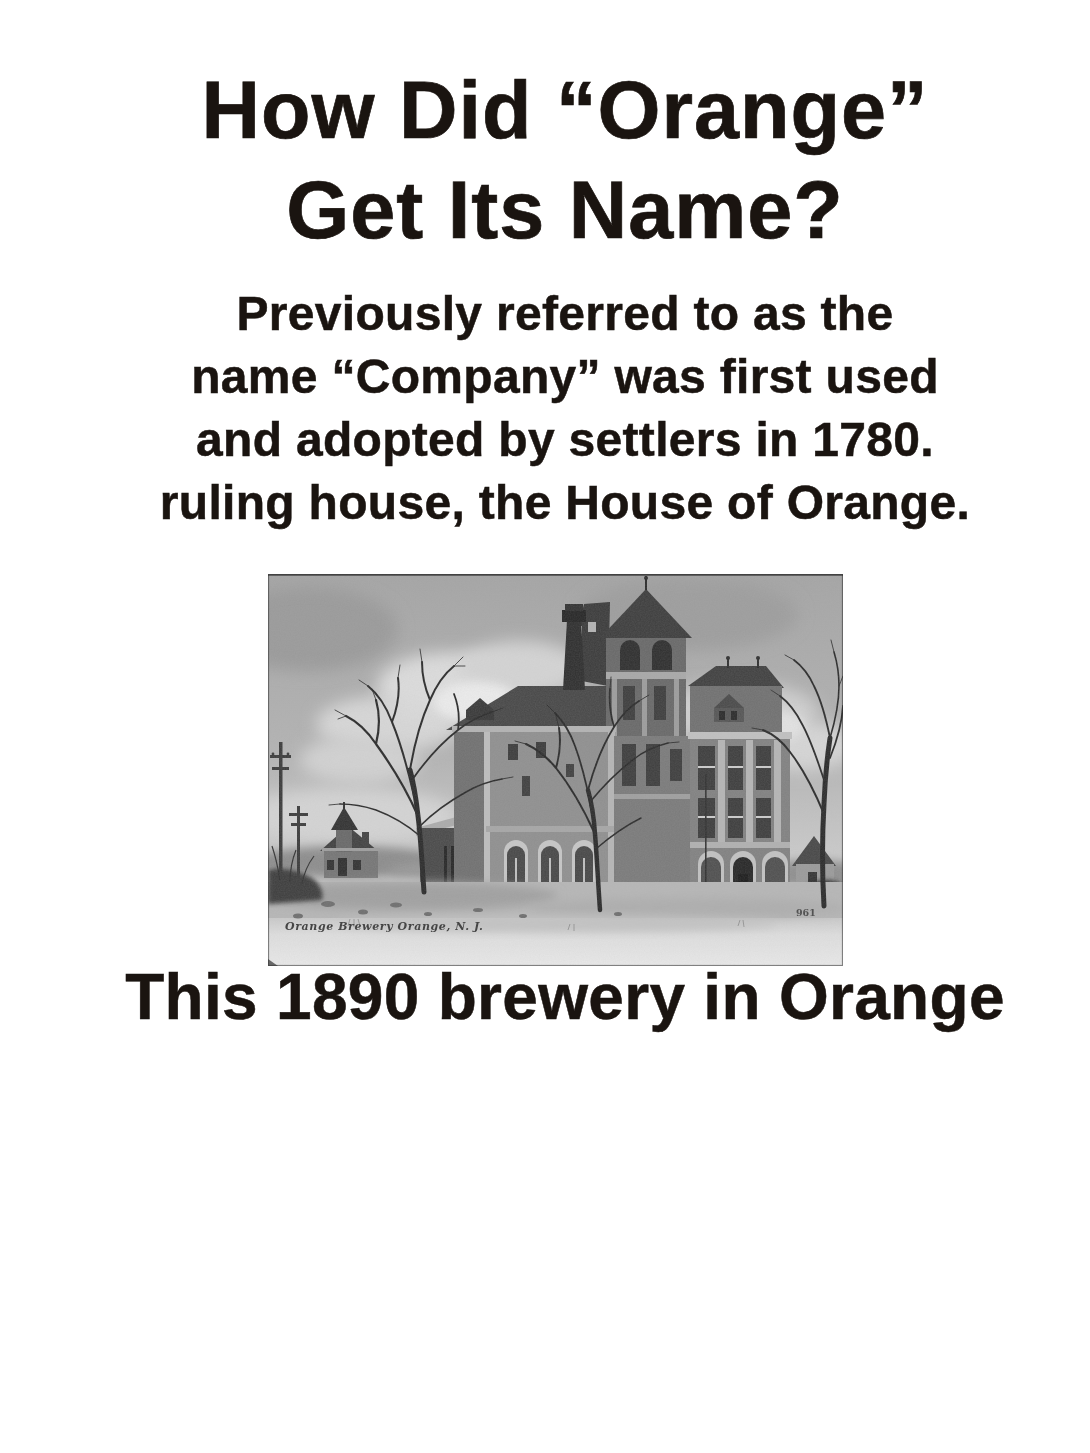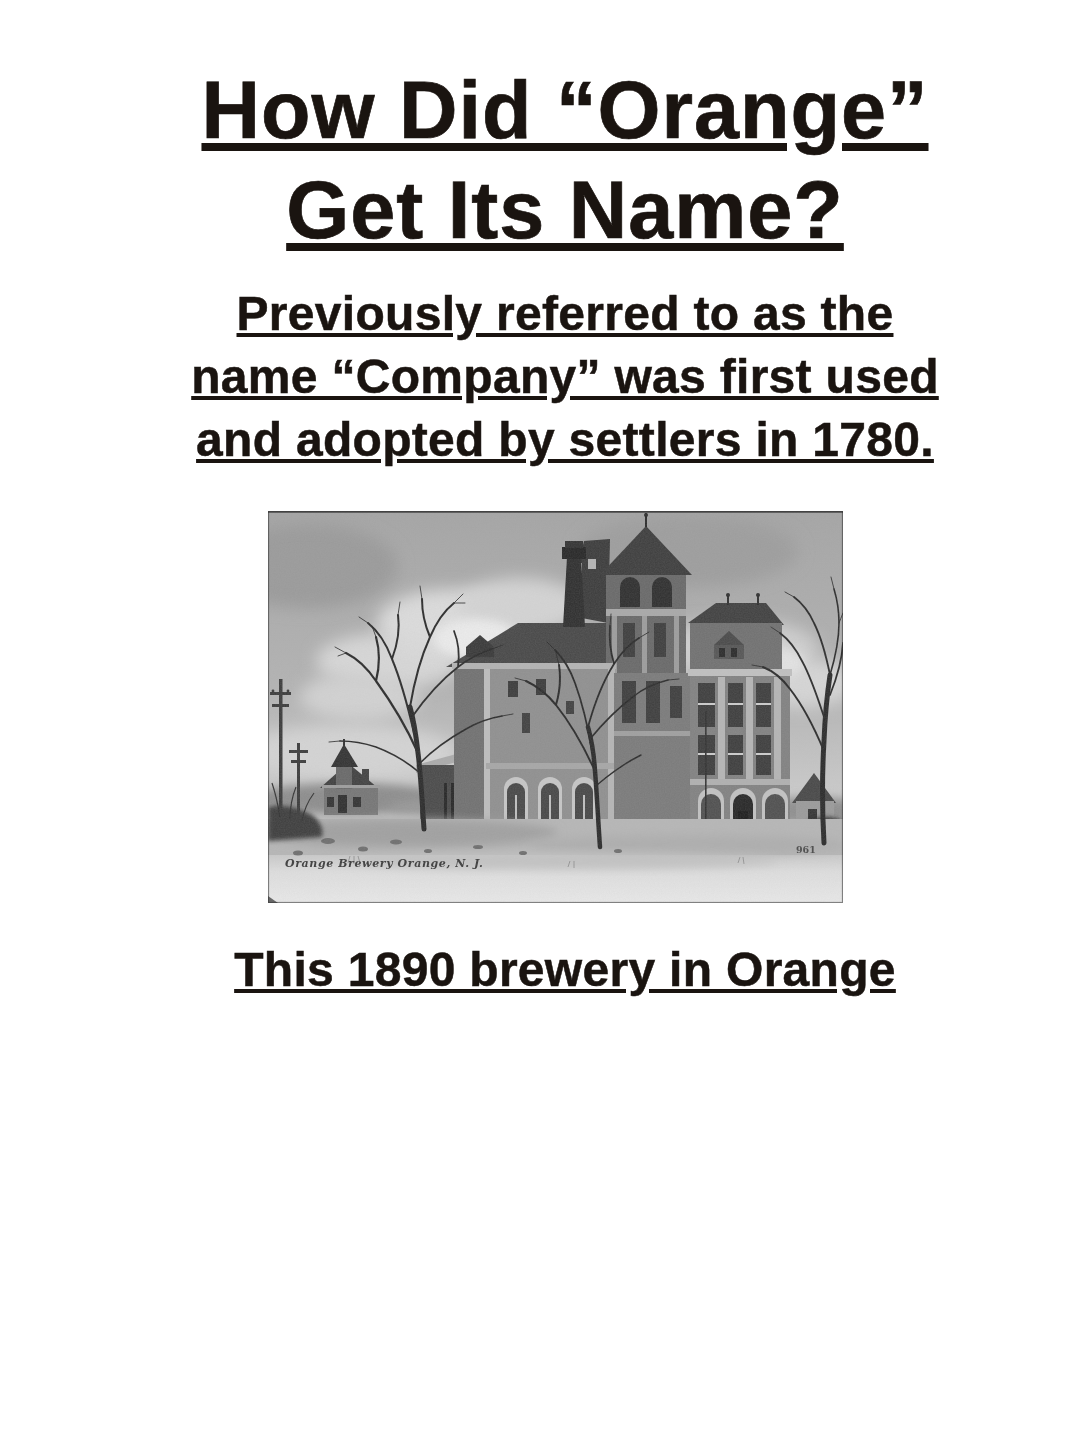--- a/index.html
+++ b/index.html
@@ -6,21 +6,20 @@
   .page {
     position: relative;
     width: 1090px;
     height: 1154px;
     background: #ffffff;
     overflow: hidden;
     text-align: center;
     color: #1a1410;
     font-family: "Liberation Sans", sans-serif;
     font-weight: bold;
-    text-decoration: underline;
   }
   .title {
     margin: 0;
     padding-top: 60px;
     margin-left: 40px;
     font-size: 81px;
     line-height: 100px;
     letter-spacing: 1px;
     -webkit-text-stroke: 0.7px #1a1410;
   }
@@ -36,23 +35,22 @@
   .photo-wrap {
     margin: 40px 0 0 0;
     height: 392px;
   }
   .photo-wrap svg {
     display: block;
     margin: 0 auto;
     transform: translateX(10px);
   }
   .caption {
-    margin-top: 35px;
     margin-left: 40px;
-    font-size: 48px;
+    font-size: 64px;
     line-height: 63px;
     letter-spacing: 0.3px;
     -webkit-text-stroke: 0.5px #1a1410;
   }
   .pc-caption {
     font-family: "DejaVu Serif", serif;
     font-style: italic;
     letter-spacing: 0.6px;
   }
 </style>
@@ -63,20 +61,21 @@
 
   <h1 class="title">
     <div class="line">How Did “Orange”</div>
     <div class="line">Get Its Name?</div>
   </h1>
 
   <div class="intro">
     <div class="line">Previously referred to as the</div>
     <div class="line">name “Company” was first used</div>
     <div class="line">and adopted by settlers in 1780.</div>
+    <div class="line">ruling house, the House of Orange.</div>
   </div>
 
   <figure class="photo-wrap" style="margin:40px 0 0 0;">
     <svg width="575" height="392" viewBox="0 0 575 392">
       <defs>
         <linearGradient id="sky" x1="0" y1="0" x2="0" y2="1">
           <stop offset="0" stop-color="#a4a4a4"></stop>
           <stop offset="0.55" stop-color="#b3b3b3"></stop>
           <stop offset="0.82" stop-color="#c8c8c8"></stop>
           <stop offset="1" stop-color="#d6d6d6"></stop>

